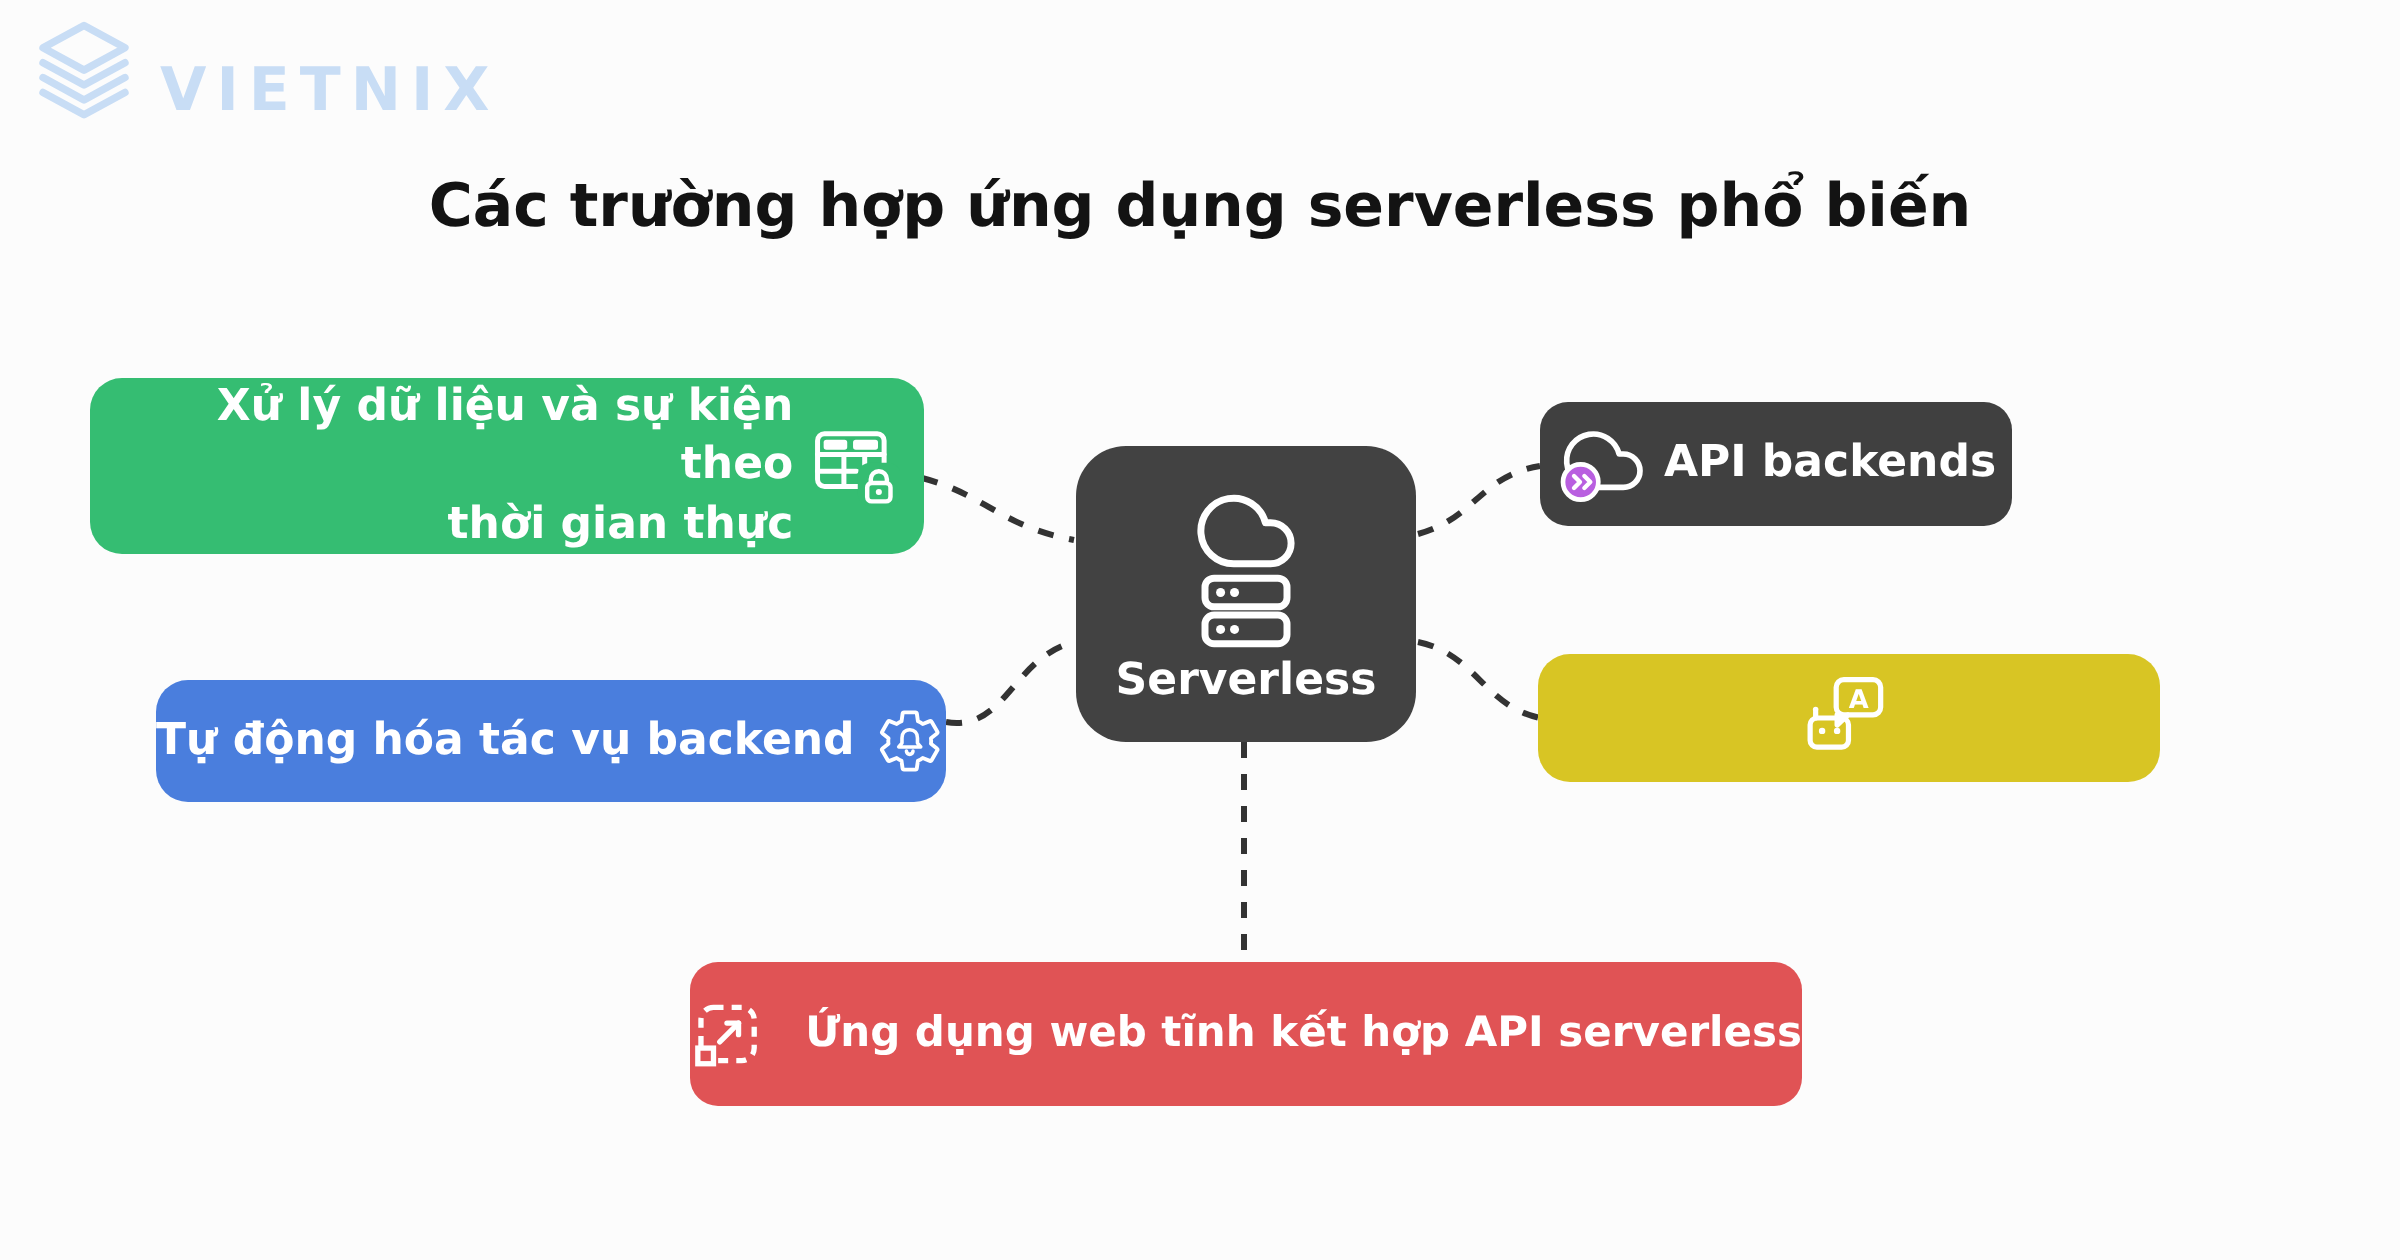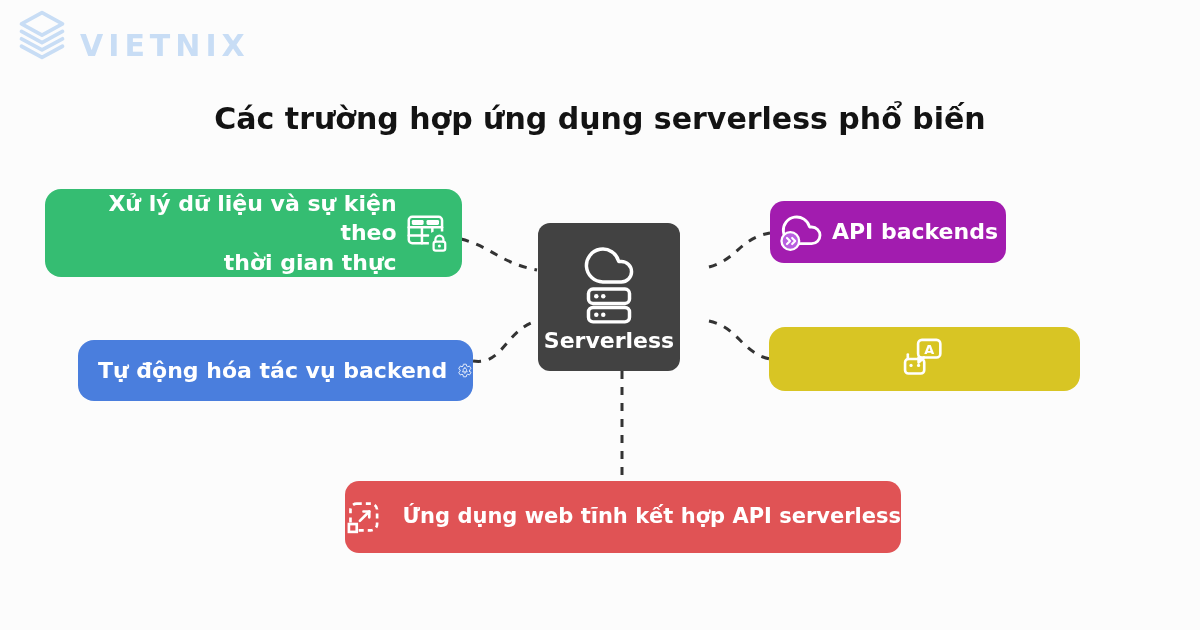--- a/index.html
+++ b/index.html
@@ -9,49 +9,49 @@
     background:#fcfcfc;overflow:hidden;
   }
   .canvas{position:relative;width:1200px;height:630px;background:#fcfcfc;}
 
   
   .logo{position:absolute;left:14px;top:8px;display:flex;align-items:center;gap:10px;}
   .logo-text{font-size:30px;font-weight:700;letter-spacing:5px;color:#c8ddf5;margin-top:20px;}
 
   
   .title{
-    position:absolute;left:0;right:0;top:84px;margin:17px;
+    position:absolute;left:0;right:0;top:84px;margin:2px;
     text-align:center;font-size:30px;font-weight:700;color:#131313;
   }
 
   
   .connectors{position:absolute;left:0;top:0;width:1200px;height:630px;pointer-events:none;}
 
   
   .node{
     position:absolute;display:flex;align-items:center;justify-content:center;
     color:#fff;font-weight:700;box-sizing:border-box;
   }
   .node-label{white-space:pre-line;font-size:22px;line-height:1.32;}
 
   .node.green{left:45px;top:189px;width:417px;height:88px;border-radius:16px;gap:9px;padding:0 12px;}
   .node.green .node-label{text-align:right;}
-  .node.blue{left:78px;top:340px;width:395px;height:61px;border-radius:16px;gap:10px;padding-left:20px;}
+  .node.blue{left:78px;top:340px;width:395px;height:61px;border-radius:16px;gap:10px;}
   .node.blue .node-label{white-space:nowrap;}
   .node.purple{left:770px;top:201px;width:236px;height:62px;border-radius:14px;gap:10px;}
   .node.purple .node-label{white-space:nowrap;}
   .node.yellow{left:769px;top:327px;width:311px;height:64px;border-radius:16px;gap:10px;}
   .node.yellow .node-label{white-space:nowrap;font-size:21.5px;}
   .node.red{left:345px;top:481px;width:556px;height:72px;border-radius:14px;gap:12px;}
   .node.red .node-label{white-space:nowrap;font-size:21px;}
 
   
   .center-node{
-    position:absolute;left:538px;top:223px;width:142px;height:148px;
-    border-radius:12px;display:flex;flex-direction:column;align-items:center;
+    position:absolute;left:538px;top:223px;width:170px;height:148px;
+    border-radius:25px;display:flex;flex-direction:column;align-items:center;
     justify-content:center;gap:1px;padding-top:4px;box-sizing:border-box;
   }
   .center-label{color:#fff;font-size:22px;font-weight:700;}
 </style>
 </head>
 <body>
 
 <div class="canvas">
 
   <div class="logo">
@@ -119,21 +119,21 @@
         <rect x="6" y="30.5" width="20" height="7" rx="2.2"></rect>
       </g>
       <circle cx="9.8" cy="25" r="1.1" fill="#ffffff"></circle>
       <circle cx="13.2" cy="25" r="1.1" fill="#ffffff"></circle>
       <circle cx="9.8" cy="34" r="1.1" fill="#ffffff"></circle>
       <circle cx="13.2" cy="34" r="1.1" fill="#ffffff"></circle>
     </svg>
     <span class="center-label">Serverless</span>
   </div>
 
-  <div class="node purple" style="background:#a21caf;">
+  <div class="node purple" style="background:#404040;">
     <svg width="44" height="40" viewBox="0 0 26 24">
       <g fill="none" stroke="#ffffff" stroke-width="1.7" stroke-linecap="round" stroke-linejoin="round">
         <path d="M18 10h-1.26A8 8 0 1 0 9 20h9a5 5 0 0 0 0-10z" transform="translate(2,-1)"></path>
       </g>
       <circle cx="7.2" cy="17.4" r="5.3" fill="#b95fe0" stroke="#ffffff" stroke-width="1.4"></circle>
       <g fill="none" stroke="#ffffff" stroke-width="1.3" stroke-linecap="round" stroke-linejoin="round">
         <path d="M5.2 15.6 L7 17.4 L5.2 19.2"></path>
         <path d="M8.3 15.6 L10.1 17.4 L8.3 19.2"></path>
       </g>
     </svg>

